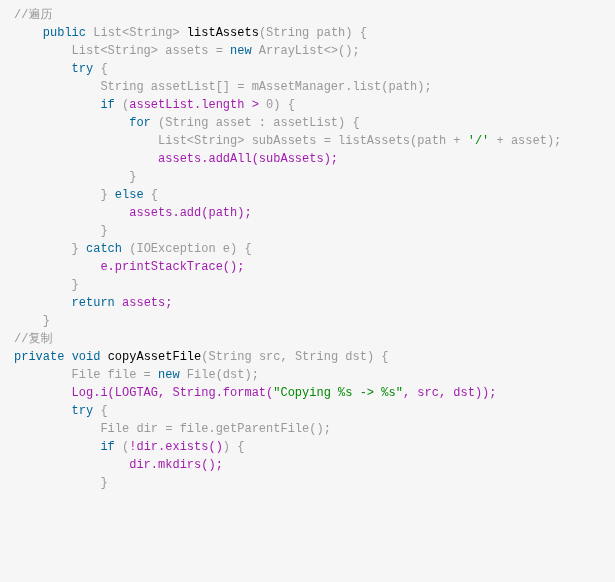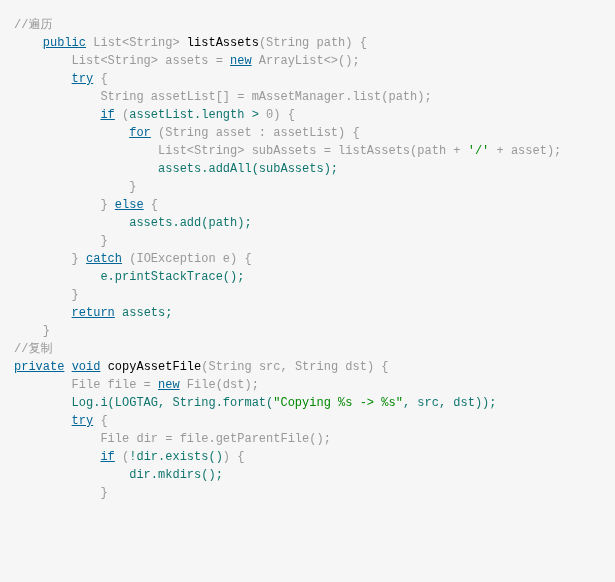--- a/index.html
+++ b/index.html
@@ -7,34 +7,34 @@
       padding: 0;
       background: #f6f6f6;
       font-family: Consolas, Monaco, 'Courier New', monospace;
       font-size: 12px;
       line-height: 18px;
       overflow: hidden;
       width: 615px;
       height: 582px;
     }
     .code-block {
-      padding: 16px 0;
+      padding: 6px 0;
       white-space: pre;
       color: #999;
     }
     .line {
       display: block;
       padding: 0 14px;
     }
     .c-comment { color: #999; }
-    .c-keyword { color: #069; text-decoration: underline; }
+    .c-keyword { color: #069; }
     .c-type { color: #999; }
     .c-method { color: #000000; }
     .c-string { color: #080; }
     .c-char { color: #080; }
     .c-paren { color: #999; }
-    .c-ident { color: #0f766e; }
+    .c-ident { color: #a21caf; }
     .c-num { color: #999; }
   </style>
 </head>
 <body>
 
 <div class="code-block" id="code-container"><span class="line"><span class="c-comment">//遍历</span></span><span class="line">    <span class="c-keyword">public</span><span> </span><span class="c-type">List&lt;String&gt; </span><span class="c-method">listAssets</span><span class="c-paren">(</span><span class="c-type">String path</span><span class="c-paren">)</span><span> </span><span class="c-paren">{</span></span><span class="line">        <span class="c-type">List&lt;String&gt; assets = </span><span class="c-keyword">new</span><span> </span><span class="c-type">ArrayList&lt;&gt;();</span></span><span class="line"><span></span></span><span class="line">        <span class="c-keyword">try</span><span> </span><span class="c-paren">{</span></span><span class="line">            <span class="c-type">String assetList[] = mAssetManager.list(path);</span></span><span class="line"><span></span></span><span class="line">            <span class="c-keyword">if</span><span> </span><span class="c-paren">(</span><span class="c-ident">assetList.length &gt; </span><span class="c-num">0</span><span class="c-paren">)</span><span> </span><span class="c-paren">{</span></span><span class="line">                <span class="c-keyword">for</span><span> </span><span class="c-paren">(</span><span class="c-type">String asset : assetList</span><span class="c-paren">)</span><span> </span><span class="c-paren">{</span></span><span class="line">                    <span class="c-type">List&lt;String&gt; subAssets = listAssets(path + </span><span class="c-char">'/'</span><span class="c-type"> + asset);</span></span><span class="line">                    <span class="c-ident">assets.addAll(subAssets);</span></span><span class="line">                <span class="c-paren">}</span></span><span class="line">            <span class="c-paren">}</span><span> </span><span class="c-keyword">else</span><span> </span><span class="c-paren">{</span></span><span class="line">                <span class="c-ident">assets.add(path);</span></span><span class="line">            <span class="c-paren">}</span></span><span class="line"><span></span></span><span class="line">        <span class="c-paren">}</span><span> </span><span class="c-keyword">catch</span><span> </span><span class="c-paren">(</span><span class="c-type">IOException e</span><span class="c-paren">)</span><span> </span><span class="c-paren">{</span></span><span class="line">            <span class="c-ident">e.printStackTrace();</span></span><span class="line">        <span class="c-paren">}</span></span><span class="line">        <span class="c-keyword">return</span><span class="c-ident"> assets;</span></span><span class="line">    <span class="c-paren">}</span></span><span class="line"><span class="c-comment">//复制</span></span><span class="line"><span class="c-keyword">private</span><span> </span><span class="c-keyword">void</span><span> </span><span class="c-method">copyAssetFile</span><span class="c-paren">(</span><span class="c-type">String src, String dst</span><span class="c-paren">)</span><span> </span><span class="c-paren">{</span></span><span class="line">        <span class="c-type">File file = </span><span class="c-keyword">new</span><span class="c-type"> File(dst);</span></span><span class="line">        <span class="c-ident">Log.i(LOGTAG, String.format(</span><span class="c-string">"Copying %s -&gt; %s"</span><span class="c-ident">, src, dst));</span></span><span class="line"><span></span></span><span class="line">        <span class="c-keyword">try</span><span> </span><span class="c-paren">{</span></span><span class="line">            <span class="c-type">File dir = file.getParentFile();</span></span><span class="line">            <span class="c-keyword">if</span><span> </span><span class="c-paren">(</span><span class="c-ident">!dir.exists()</span><span class="c-paren">)</span><span> </span><span class="c-paren">{</span></span><span class="line">                <span class="c-ident">dir.mkdirs();</span></span><span class="line">            <span class="c-paren">}</span></span></div>
 
 </body></html>

